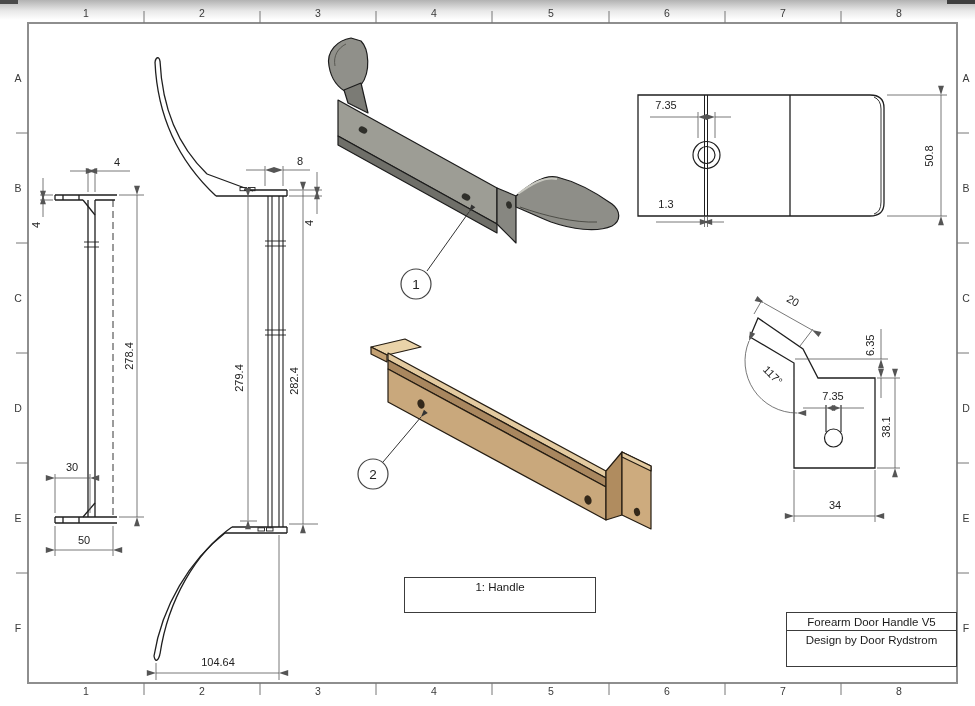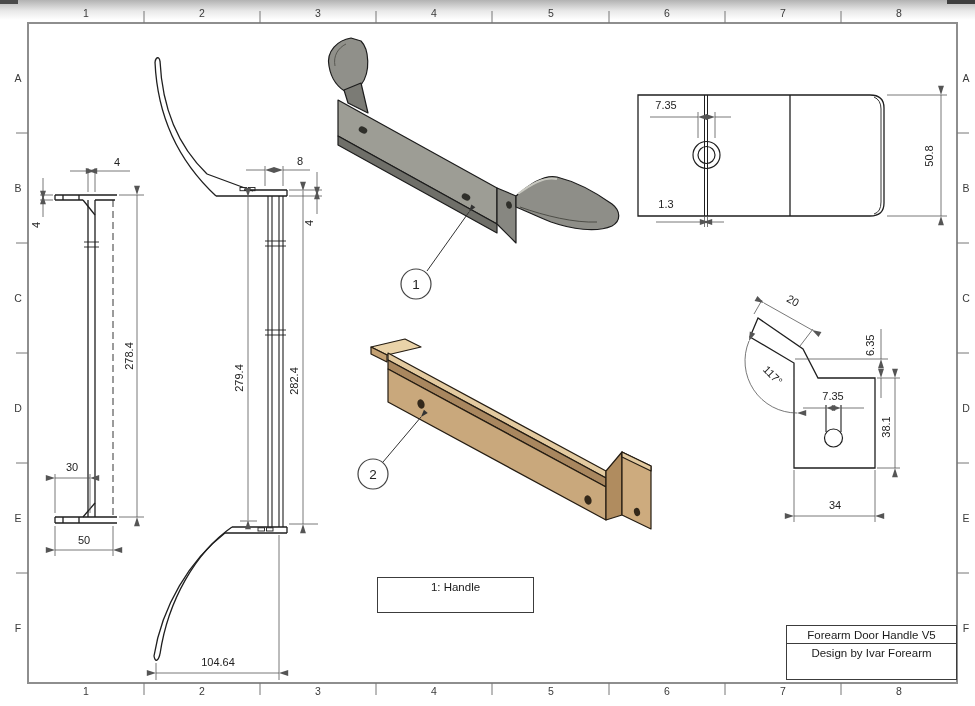--- a/index.html
+++ b/index.html
@@ -13,23 +13,23 @@
   .win-tab.right{left:947px;width:28px;background:#3f3f3f;}
   svg{position:absolute;left:0;top:0;}
   svg text{font-family:"Liberation Sans",sans-serif;fill:#222222;}
   .dim{font-size:11px;}
   .zone{font-size:10.5px;fill:#3a3a3a;}
   .callout-num{font-size:13.5px;}
   .box-table{position:absolute;border:1.4px solid #3c3c3c;background:#ffffff;box-sizing:border-box;}
   .box-row{display:flex;align-items:center;justify-content:center;font-size:11.5px;
            border-top:1.2px solid #3c3c3c;box-sizing:border-box;}
   .box-row:first-child{border-top:none;}
-  .legend{left:377px;top:577px;width:157px;height:36px;}
+  .legend{left:404px;top:577px;width:192px;height:36px;}
   .legend .box-row{height:17.6px;}
-  .titleblock{left:786px;top:625px;width:171px;height:55px;}
+  .titleblock{left:786px;top:612px;width:171px;height:55px;}
   .titleblock .box-row{height:17.4px;}
 </style>
 </head>
 <body>
 
 <div class="screen">
   <div class="top-gradient"></div>
   <div class="win-tab left"></div>
   <div class="win-tab right"></div>
 
@@ -256,15 +256,15 @@
     <text class="dim" transform="translate(890,427) rotate(-90)" text-anchor="middle">38.1</text>
     <text class="dim" x="835" y="509" text-anchor="middle">34</text>
   </svg>
 
   <div class="box-table legend">
     <div class="box-row">1: Handle</div>
   </div>
 
   <div class="box-table titleblock">
     <div class="box-row">Forearm Door Handle V5</div>
-    <div class="box-row">Design by Ivar Forearm</div>
+    <div class="box-row">Design by Door Rydstrom</div>
   </div>
 </div>
 
 </body></html>

